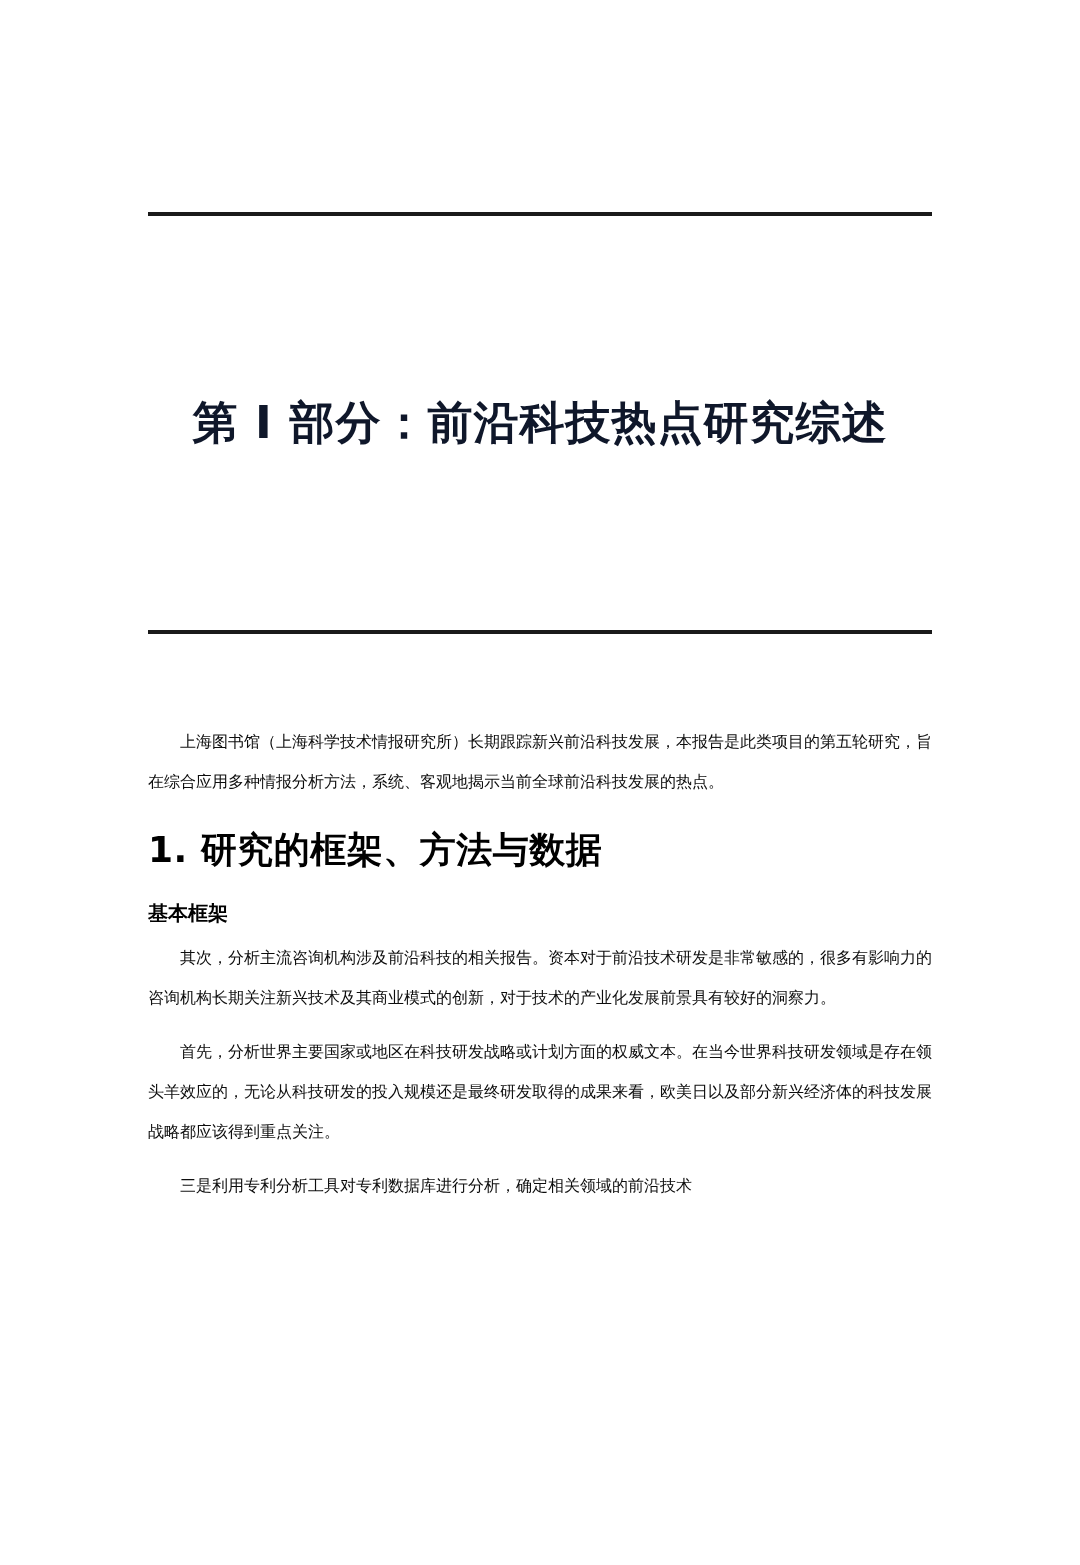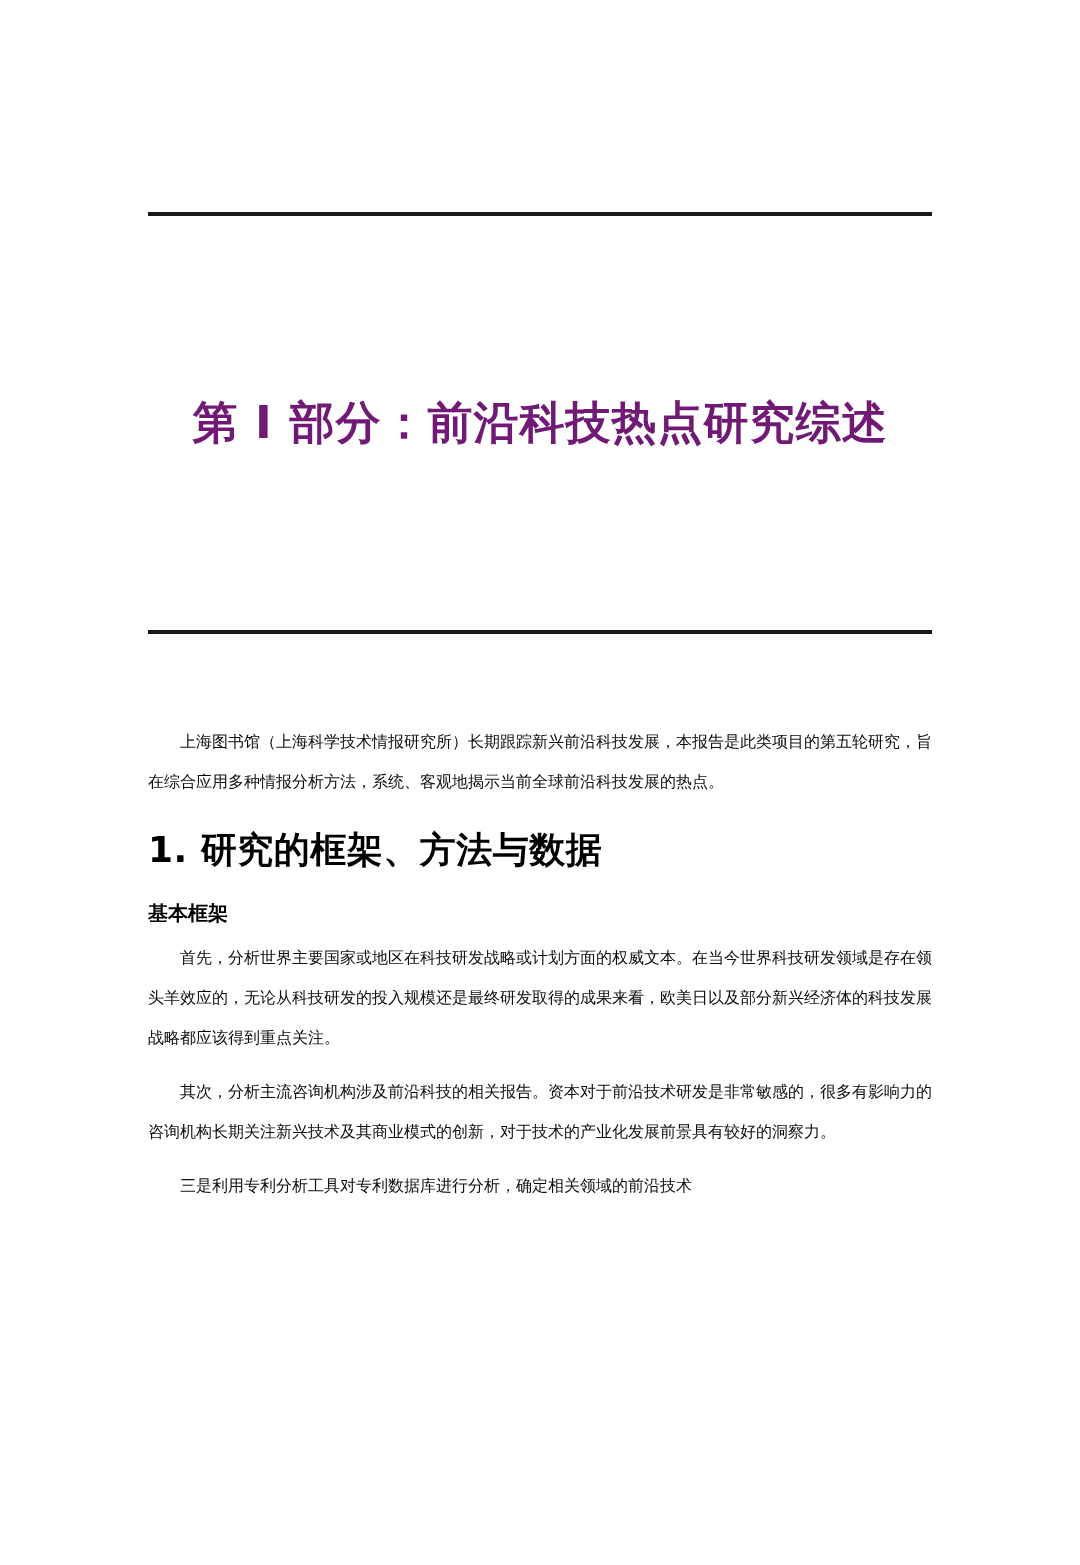--- a/index.html
+++ b/index.html
@@ -35,21 +35,21 @@
     border-top: 4px solid #1a1a1a;
     width: 784px;
     margin: 0 auto;
   }
   .part-title {
     font-family: "DejaVu Sans", "Liberation Sans", sans-serif;
     font-weight: bold;
     font-size: 45px;
     letter-spacing: 1px;
     text-align: center;
-    color: #701a75;
+    color: #0f172a;
     padding: 150px 0 150px 0;
     line-height: 1.2;
   }
   
   .body-area {
     margin-top: 88px;
   }
   p.para {
     font-family: "Liberation Serif", "DejaVu Serif", serif;
     font-size: 16px;
@@ -90,19 +90,19 @@
   </div>
 
   <div class="body-area">
 
     <p class="para">上海图书馆（上海科学技术情报研究所）长期跟踪新兴前沿科技发展，本报告是此类项目的第五轮研究，旨在综合应用多种情报分析方法，系统、客观地揭示当前全球前沿科技发展的热点。</p>
 
     <h2 class="section-heading">1. 研究的框架、方法与数据</h2>
 
     <h3 class="sub-heading">基本框架</h3>
 
+    <p class="para">其次，分析主流咨询机构涉及前沿科技的相关报告。资本对于前沿技术研发是非常敏感的，很多有影响力的咨询机构长期关注新兴技术及其商业模式的创新，对于技术的产业化发展前景具有较好的洞察力。</p>
     <p class="para">首先，分析世界主要国家或地区在科技研发战略或计划方面的权威文本。在当今世界科技研发领域是存在领头羊效应的，无论从科技研发的投入规模还是最终研发取得的成果来看，欧美日以及部分新兴经济体的科技发展战略都应该得到重点关注。</p>
-    <p class="para">其次，分析主流咨询机构涉及前沿科技的相关报告。资本对于前沿技术研发是非常敏感的，很多有影响力的咨询机构长期关注新兴技术及其商业模式的创新，对于技术的产业化发展前景具有较好的洞察力。</p>
     <p class="para">三是利用专利分析工具对专利数据库进行分析，确定相关领域的前沿技术</p>
 
   </div>
 
 </div>
 
 </body></html>

